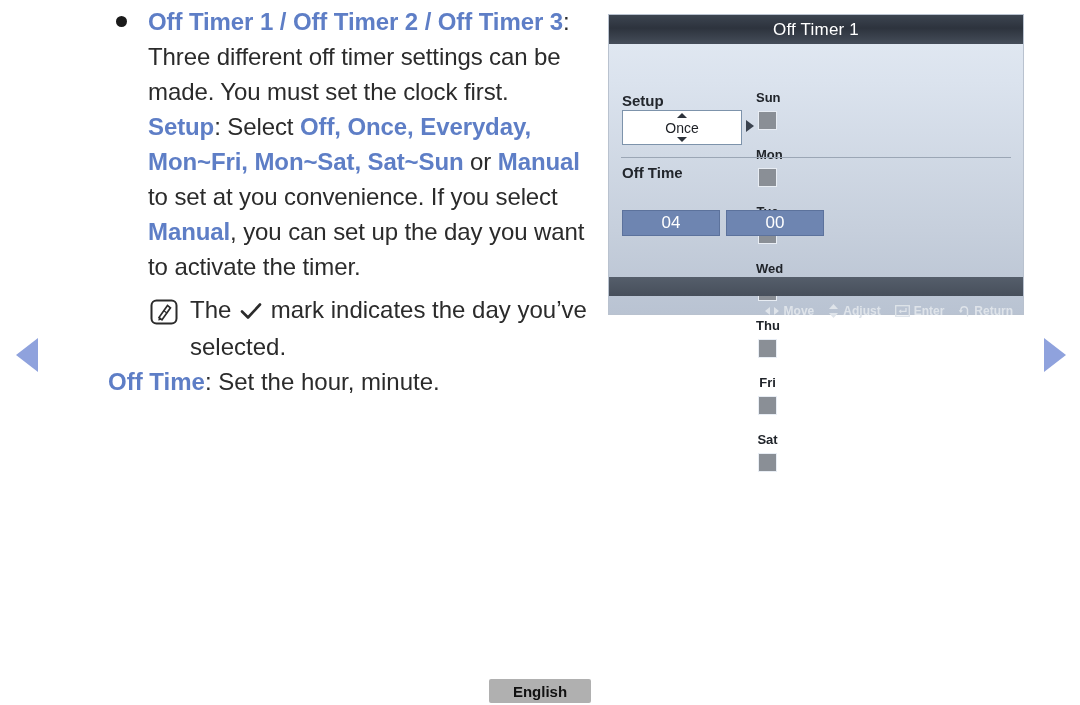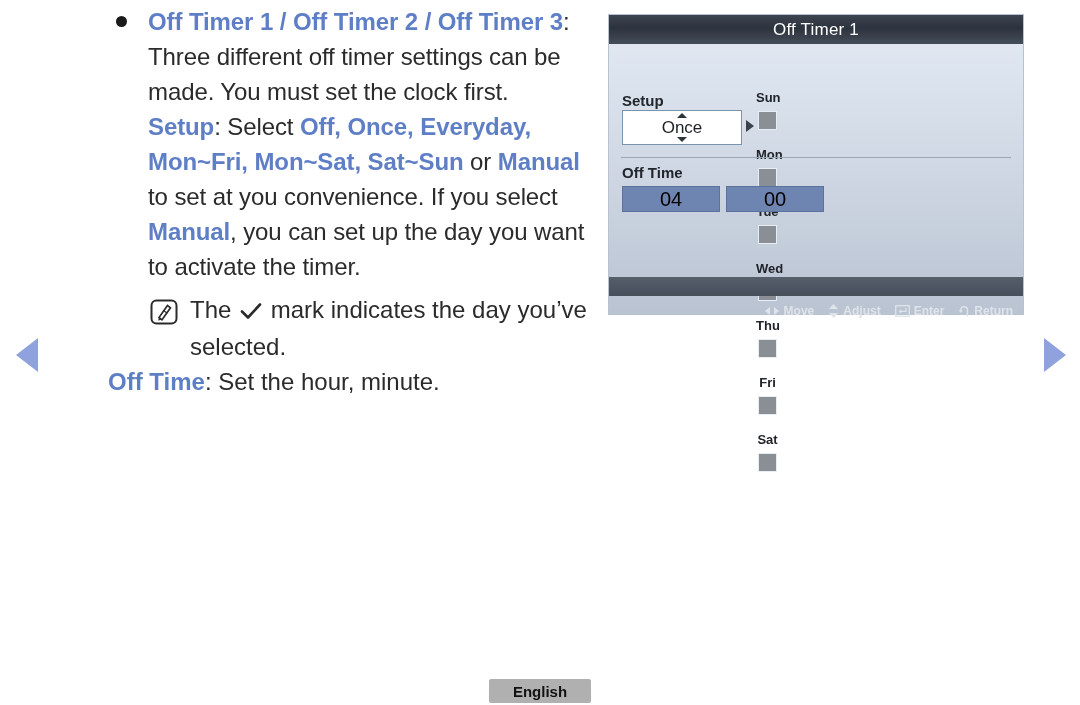--- a/index.html
+++ b/index.html
@@ -138,21 +138,21 @@
     top: 66px;
     width: 118px;
     height: 33px;
     background: #ffffff;
     border: 1px solid #7d93ab;
     display: flex;
     align-items: center;
     justify-content: center;
   }
   .spinner-value {
-    font-size: 17px;
+    font-size: 14px;
     color: #1c1f24;
   }
   .tri-up, .tri-dn {
     position: absolute;
     left: 50%;
     margin-left: -5px;
     width: 0;
     height: 0;
     border-left: 5px solid transparent;
     border-right: 5px solid transparent;
@@ -224,22 +224,23 @@
     gap: 6px;
   }
   .time-box {
     width: 96px;
     height: 24px;
     background: #6e85b1;
     border: 1px solid #5c729c;
     display: flex;
     align-items: center;
     justify-content: center;
-    font-size: 20px;
-    color: #000000;
+    font-size: 17px;
+    color: #ffffff;
+    margin-top: 24px;
   }
 
   
   .osd-footer {
     position: absolute;
     left: 0;
     bottom: 0;
     width: 100%;
     height: 19px;
     background: linear-gradient(to bottom, #555e6b 0%, #474f5b 100%);

